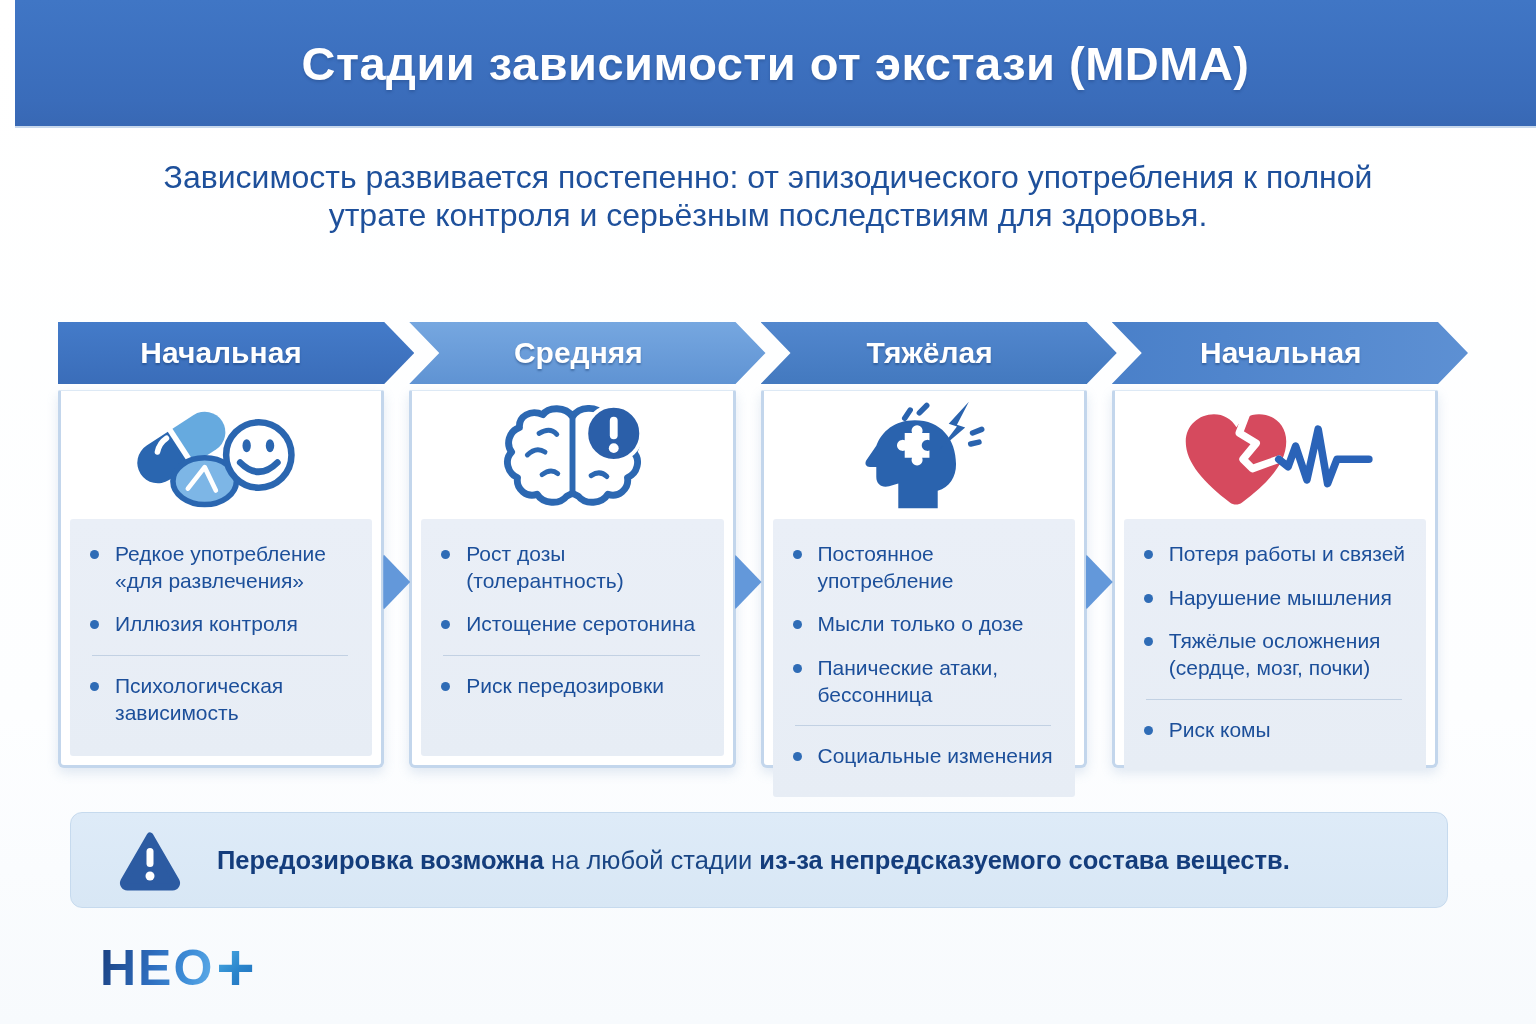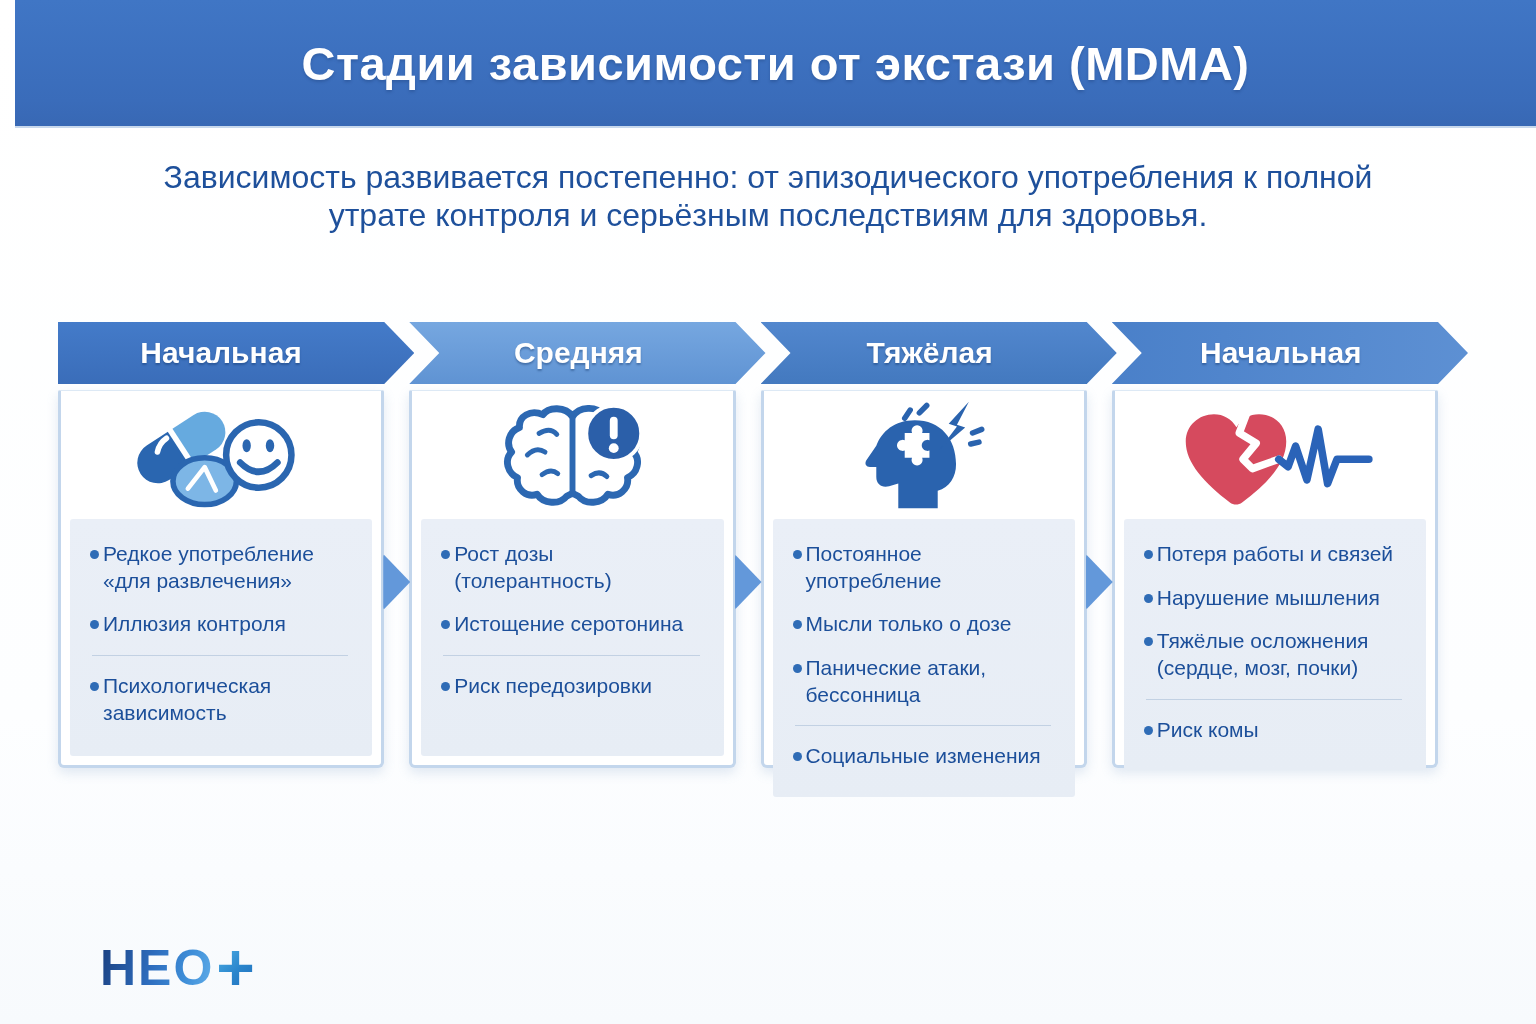--- a/index.html
+++ b/index.html
@@ -62,21 +62,21 @@
     border-radius: 2px 2px 6px 6px;
     box-shadow: 0 5px 12px rgba(110, 145, 190, 0.20);
     display: flex; flex-direction: column;
   }
   .icon-area { height: 128px; flex: none; display: flex; align-items: center; justify-content: center; }
   .list-panel {
     flex: 1; margin: 0 9px 9px 9px; border-radius: 3px;
     background: linear-gradient(180deg, #eaeff7, #e7edf5);
     padding: 22px 14px 10px 20px;
   }
-  .li { display: flex; gap: 4px; margin-bottom: 17px;
+  .li { display: flex; gap: 16px; margin-bottom: 17px;
     font-size: 21px; line-height: 1.27; color: #1c4f9a; font-weight: 500; }
   .dot { width: 9px; height: 9px; border-radius: 50%; background: #2f6cb6;
     margin-top: 9px; flex: none; }
   .divider { height: 1px; background: #c2d1e3; margin: 0 10px 17px 2px; }
 
   .next-arrow {
     position: absolute; right: -26px; top: 232px; z-index: 3;
     width: 27px; height: 56px; background: #6398da; border-radius: 3px;
     clip-path: polygon(0 0, 100% 50%, 0 100%);
   }
@@ -260,19 +260,31 @@
           <div class="li">
             <span class="dot"></span>
             <span>Риск комы</span>
           </div>
         </div>
       </div>
     </section>
 
   </div>
 
+  <div class="warning">
+    <svg width="66" height="62" viewBox="0 0 66 62">
+      <path d="M33,7 L59,52 A4,4 0 0 1 55.5,58 H10.5 A4,4 0 0 1 7,52 Z" fill="#2c5ba2" stroke="#2c5ba2" stroke-width="7" stroke-linejoin="round"></path>
+      <rect x="29.5" y="19" width="7" height="19" rx="3.5" fill="#ffffff"></rect>
+      <circle cx="33" cy="47" r="4.5" fill="#ffffff"></circle>
+    </svg>
+    <p class="warn-text">
+      <b>Передозировка возможна</b>
+      <span>на любой стадии</span>
+      <b>из-за непредсказуемого состава веществ.</b>
+    </p>
+  </div>
 
   <div class="logo">
     <span class="logo-text">НЕО</span>
     <span class="logo-plus">+</span>
   </div>
 
 </div>
 
 </body></html>

